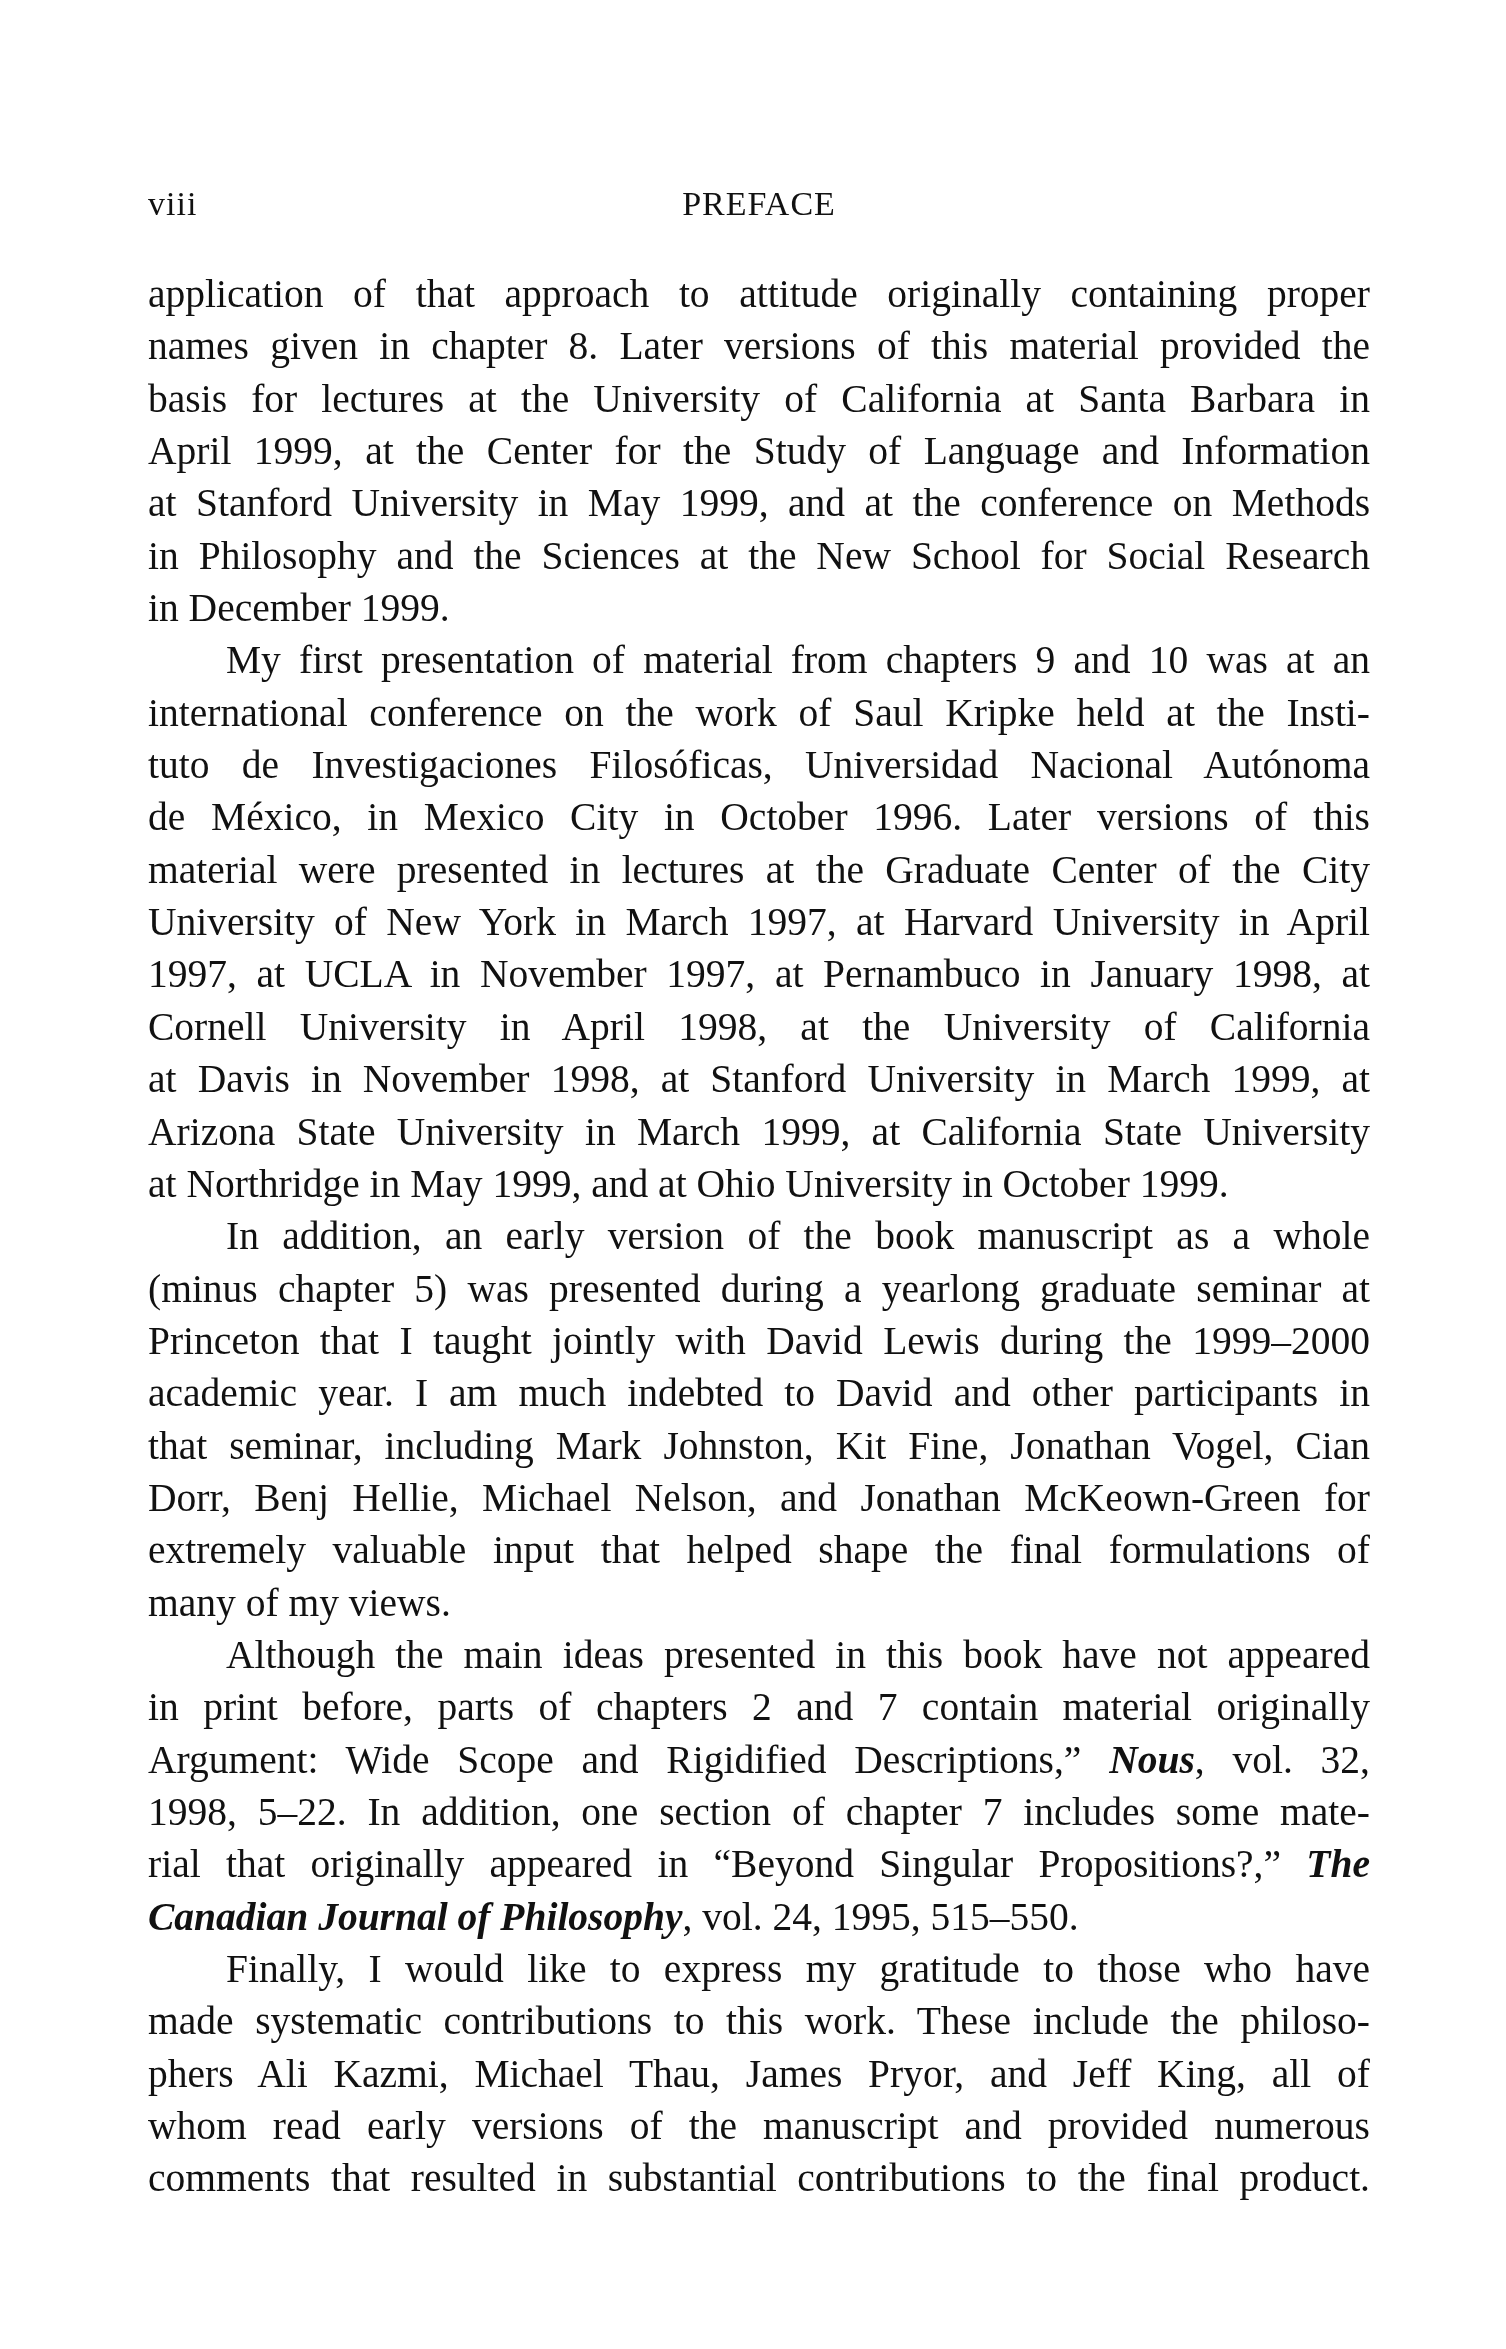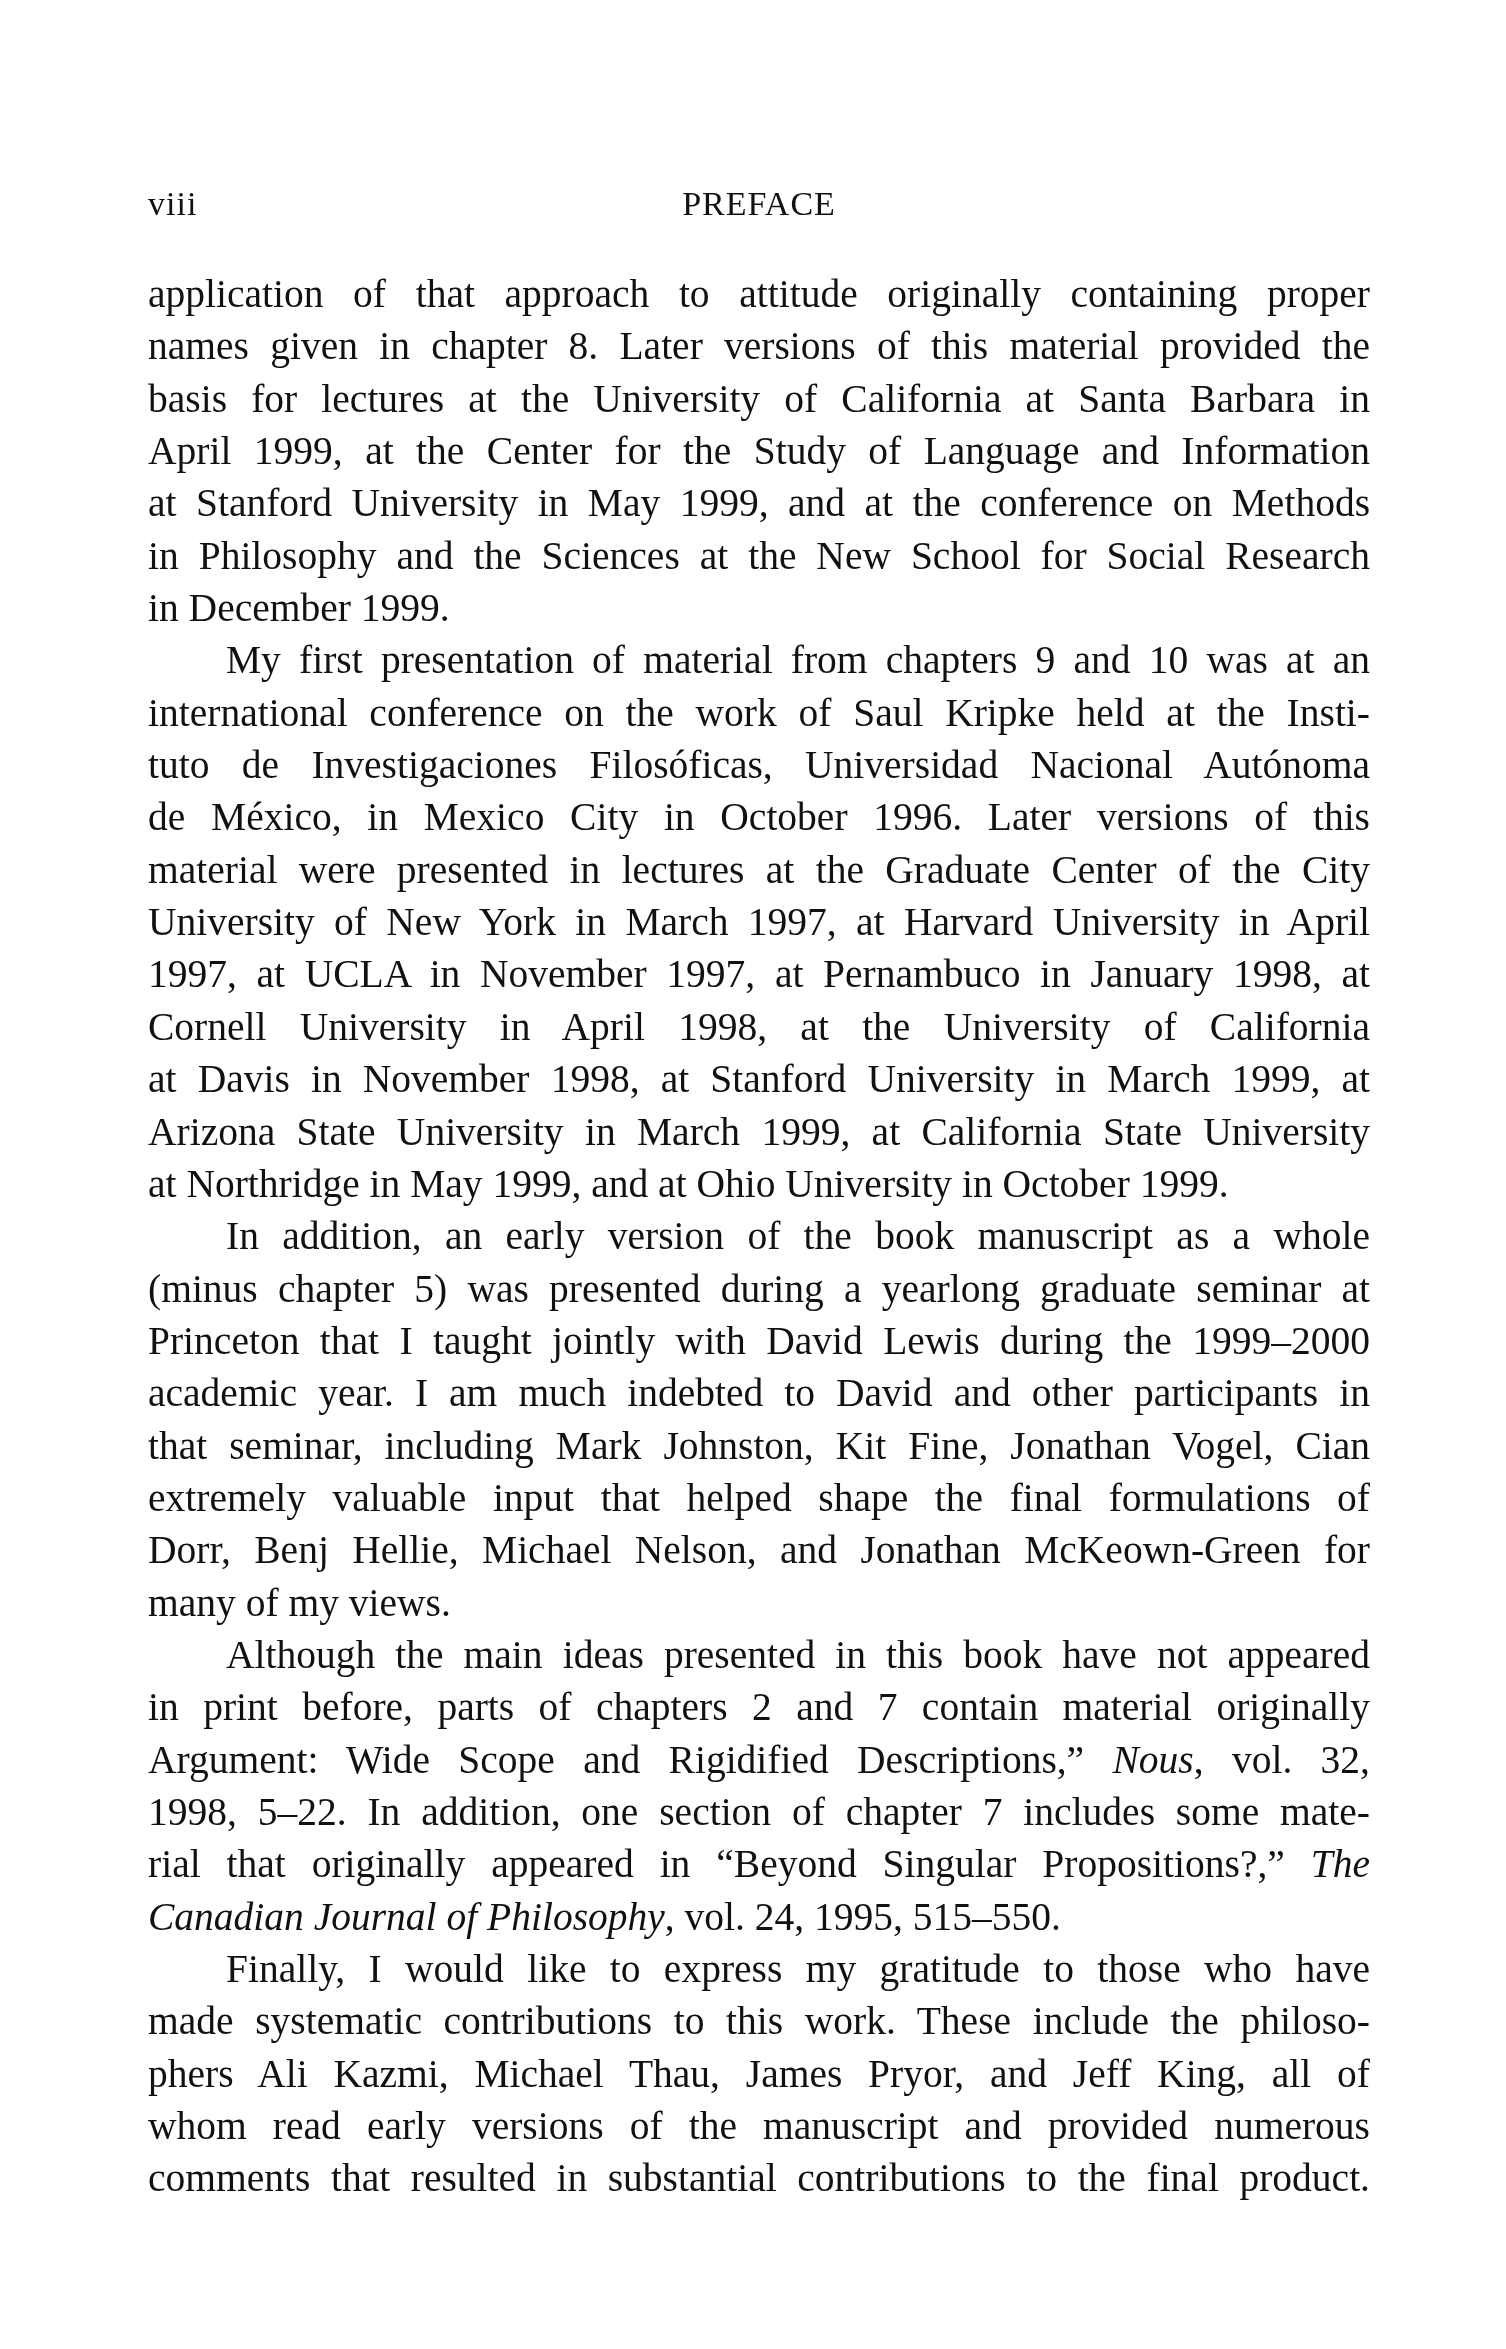--- a/index.html
+++ b/index.html
@@ -61,21 +61,21 @@
       text-align-last: justify;
       overflow: visible;
     }
     .line.last {
       text-align-last: left;
     }
     .line.indent {
       padding-left: 78px;
     }
     .line span.seg { }
-    em, .ital { font-style: italic; }
+    em, .ital { font-style: italic; font-weight: bold; }
   </style>
 </head>
 <body>
 
 <div class="page">
   <div class="running-head">
     <span class="folio">viii</span>
     <span class="head-title">PREFACE</span>
   </div>
 
@@ -96,22 +96,22 @@
       <div class="line">1997, at UCLA in November 1997, at Pernambuco in January 1998, at</div>
       <div class="line">Cornell University in April 1998, at the University of California</div>
       <div class="line">at Davis in November 1998, at Stanford University in March 1999, at</div>
       <div class="line">Arizona State University in March 1999, at California State University</div>
       <div class="line last">at Northridge in May 1999, and at Ohio University in October 1999.</div>
       <div class="line indent">In addition, an early version of the book manuscript as a whole</div>
       <div class="line">(minus chapter 5) was presented during a yearlong graduate seminar at</div>
       <div class="line">Princeton that I taught jointly with David Lewis during the 1999–2000</div>
       <div class="line">academic year. I am much indebted to David and other participants in</div>
       <div class="line">that seminar, including Mark Johnston, Kit Fine, Jonathan Vogel, Cian</div>
+      <div class="line">Dorr, Benj Hellie, Michael Nelson, and Jonathan McKeown-Green for</div>
       <div class="line">extremely valuable input that helped shape the final formulations of</div>
-      <div class="line">Dorr, Benj Hellie, Michael Nelson, and Jonathan McKeown-Green for</div>
       <div class="line last">many of my views.</div>
       <div class="line indent">Although the main ideas presented in this book have not appeared</div>
       <div class="line">in print before, parts of chapters 2 and 7 contain material originally</div>
       <div class="line"><span class="seg">Argument: Wide Scope and Rigidified Descriptions,” </span><span class="seg ital">Nous</span><span class="seg">, vol. 32,</span></div>
       <div class="line">1998, 5–22. In addition, one section of chapter 7 includes some mate-</div>
       <div class="line"><span class="seg">rial that originally appeared in “Beyond Singular Propositions?,” </span><span class="seg ital">The</span></div>
       <div class="line last"><span class="seg ital">Canadian Journal of Philosophy</span><span class="seg">, vol. 24, 1995, 515–550.</span></div>
       <div class="line indent">Finally, I would like to express my gratitude to those who have</div>
       <div class="line">made systematic contributions to this work. These include the philoso-</div>
       <div class="line">phers Ali Kazmi, Michael Thau, James Pryor, and Jeff King, all of</div>

